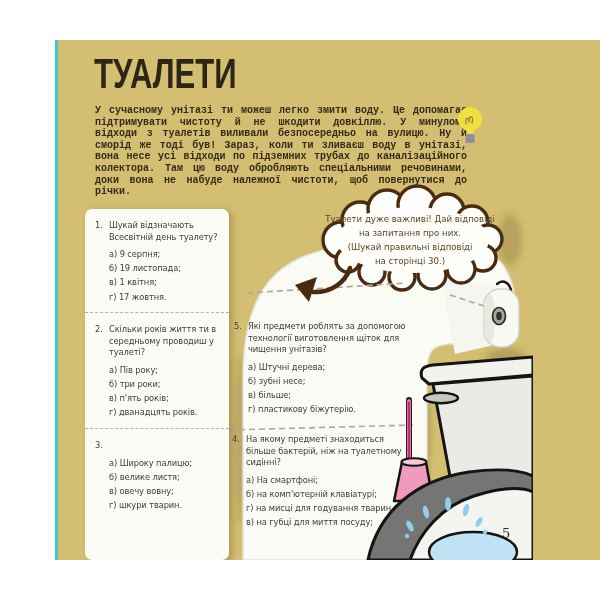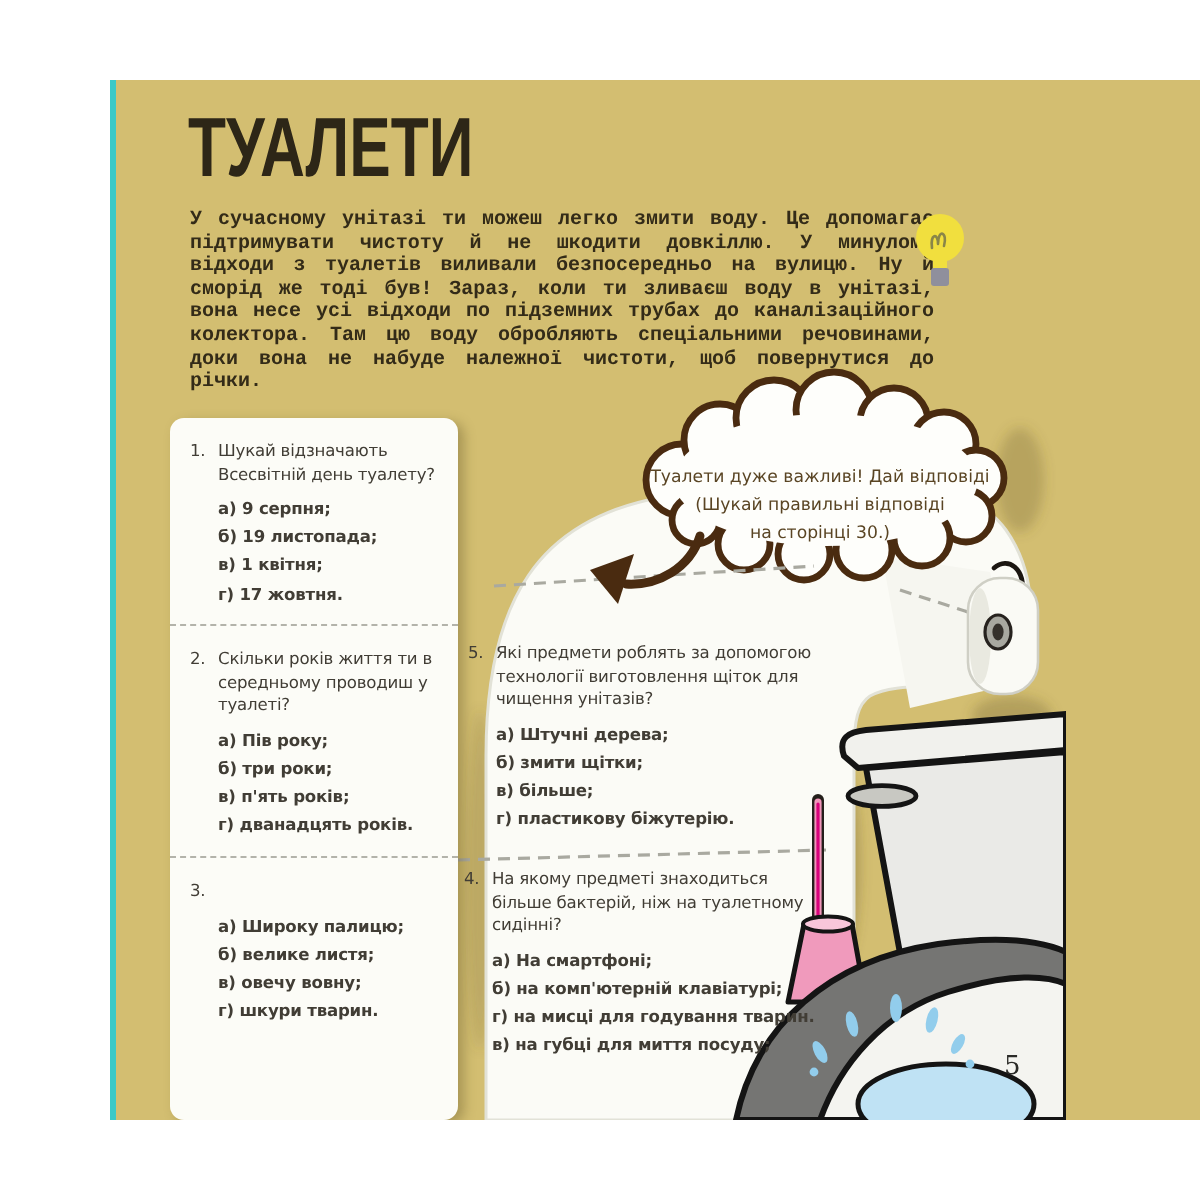--- a/index.html
+++ b/index.html
@@ -20,32 +20,32 @@
     white-space:nowrap;
   }
   .intro{
     position:absolute;left:37px;top:65px;width:372px;margin:0;
     font-family:"Liberation Mono","DejaVu Sans Mono",monospace;font-weight:bold;
     font-size:10px;line-height:11.6px;color:#332b18;text-align:justify;
   }
   .bulb{position:absolute;left:399px;top:65px;}
   .cloud-text{
     position:absolute;left:256px;top:172px;width:192px;text-align:center;
-    font-size:8.6px;line-height:14px;color:#5a4524;margin-top:20px;
+    font-size:8.6px;line-height:14px;color:#5a4524;
   }
   .qbox{
     position:absolute;left:27px;top:169px;width:144px;height:351px;
     background:#fcfcf7;border-radius:7px;box-shadow:3px 2px 6px rgba(96,84,40,.38);
   }
   .qcell{padding:11px 5px 9px 10px;}
   .qcell + .qcell{border-top:1.6px dashed #b3b3aa;}
   .q{font-size:8.3px;line-height:1.4;color:#413d35;letter-spacing:-.1px;}
   .qhead{display:flex;gap:4px;}
   .qnum{min-width:10px;flex:0 0 auto;}
-  .qopts{margin:6px 0 0 14px;display:flex;flex-direction:column;gap:2.5px;font-weight:bold;}
+  .qopts{margin:6px 0 0 14px;display:flex;flex-direction:column;gap:2.5px;}
   .qmid{position:absolute;}
   .q5{left:176px;top:281px;width:180px;}
   .q4{left:174px;top:394px;width:184px;}
   .pagenum{
     position:absolute;left:444px;top:486px;
     font-family:"DejaVu Serif",serif;font-size:13px;color:#2b2b28;
   }
 </style>
 </head>
 <body>
@@ -147,20 +147,21 @@
 
   <svg class="bulb" width="26" height="46" viewBox="0 0 26 46">
     <rect x="9.5" y="24" width="7" height="7" fill="#f1df3e"></rect>
     <circle cx="13" cy="14" r="12" fill="#f1df3e"></circle>
     <path d="M 9 19 C 8 12 12 11 12 17 M 12 17 C 12 9 17 11 15 18" stroke="#8a8648" stroke-width="1.3" fill="none" stroke-linecap="round"></path>
     <rect x="8.5" y="29" width="9" height="9" rx="1.5" fill="#8f8f9c"></rect>
   </svg>
 
   <div class="cloud-text">
     <div>Туалети дуже важливі! Дай відповіді</div>
+    <div>на запитання про них.</div>
     <div>(Шукай правильні відповіді</div>
     <div>на сторінці 30.)</div>
   </div>
 
   <div class="qbox">
 
     <div class="qcell q">
       <div class="qhead">
         <span class="qnum">1.</span>
         <span class="qtext">Шукай відзначають Всесвітній день туалету?</span>
@@ -200,21 +201,21 @@
 
   </div>
 
   <div class="qmid q5 q">
     <div class="qhead">
       <span class="qnum">5.</span>
       <span class="qtext">Які предмети роблять за допомогою технології виготовлення щіток для чищення унітазів?</span>
     </div>
     <div class="qopts">
       <div class="opt">а) Штучні дерева;</div>
-      <div class="opt">б) змити щітки;</div>
+      <div class="opt">б) зубні несе;</div>
       <div class="opt">в) більше;</div>
       <div class="opt">г) пластикову біжутерію.</div>
     </div>
   </div>
 
   <div class="qmid q4 q">
     <div class="qhead">
       <span class="qnum">4.</span>
       <span class="qtext">На якому предметі знаходиться більше бактерій, ніж на туалетному сидінні?</span>
     </div>

